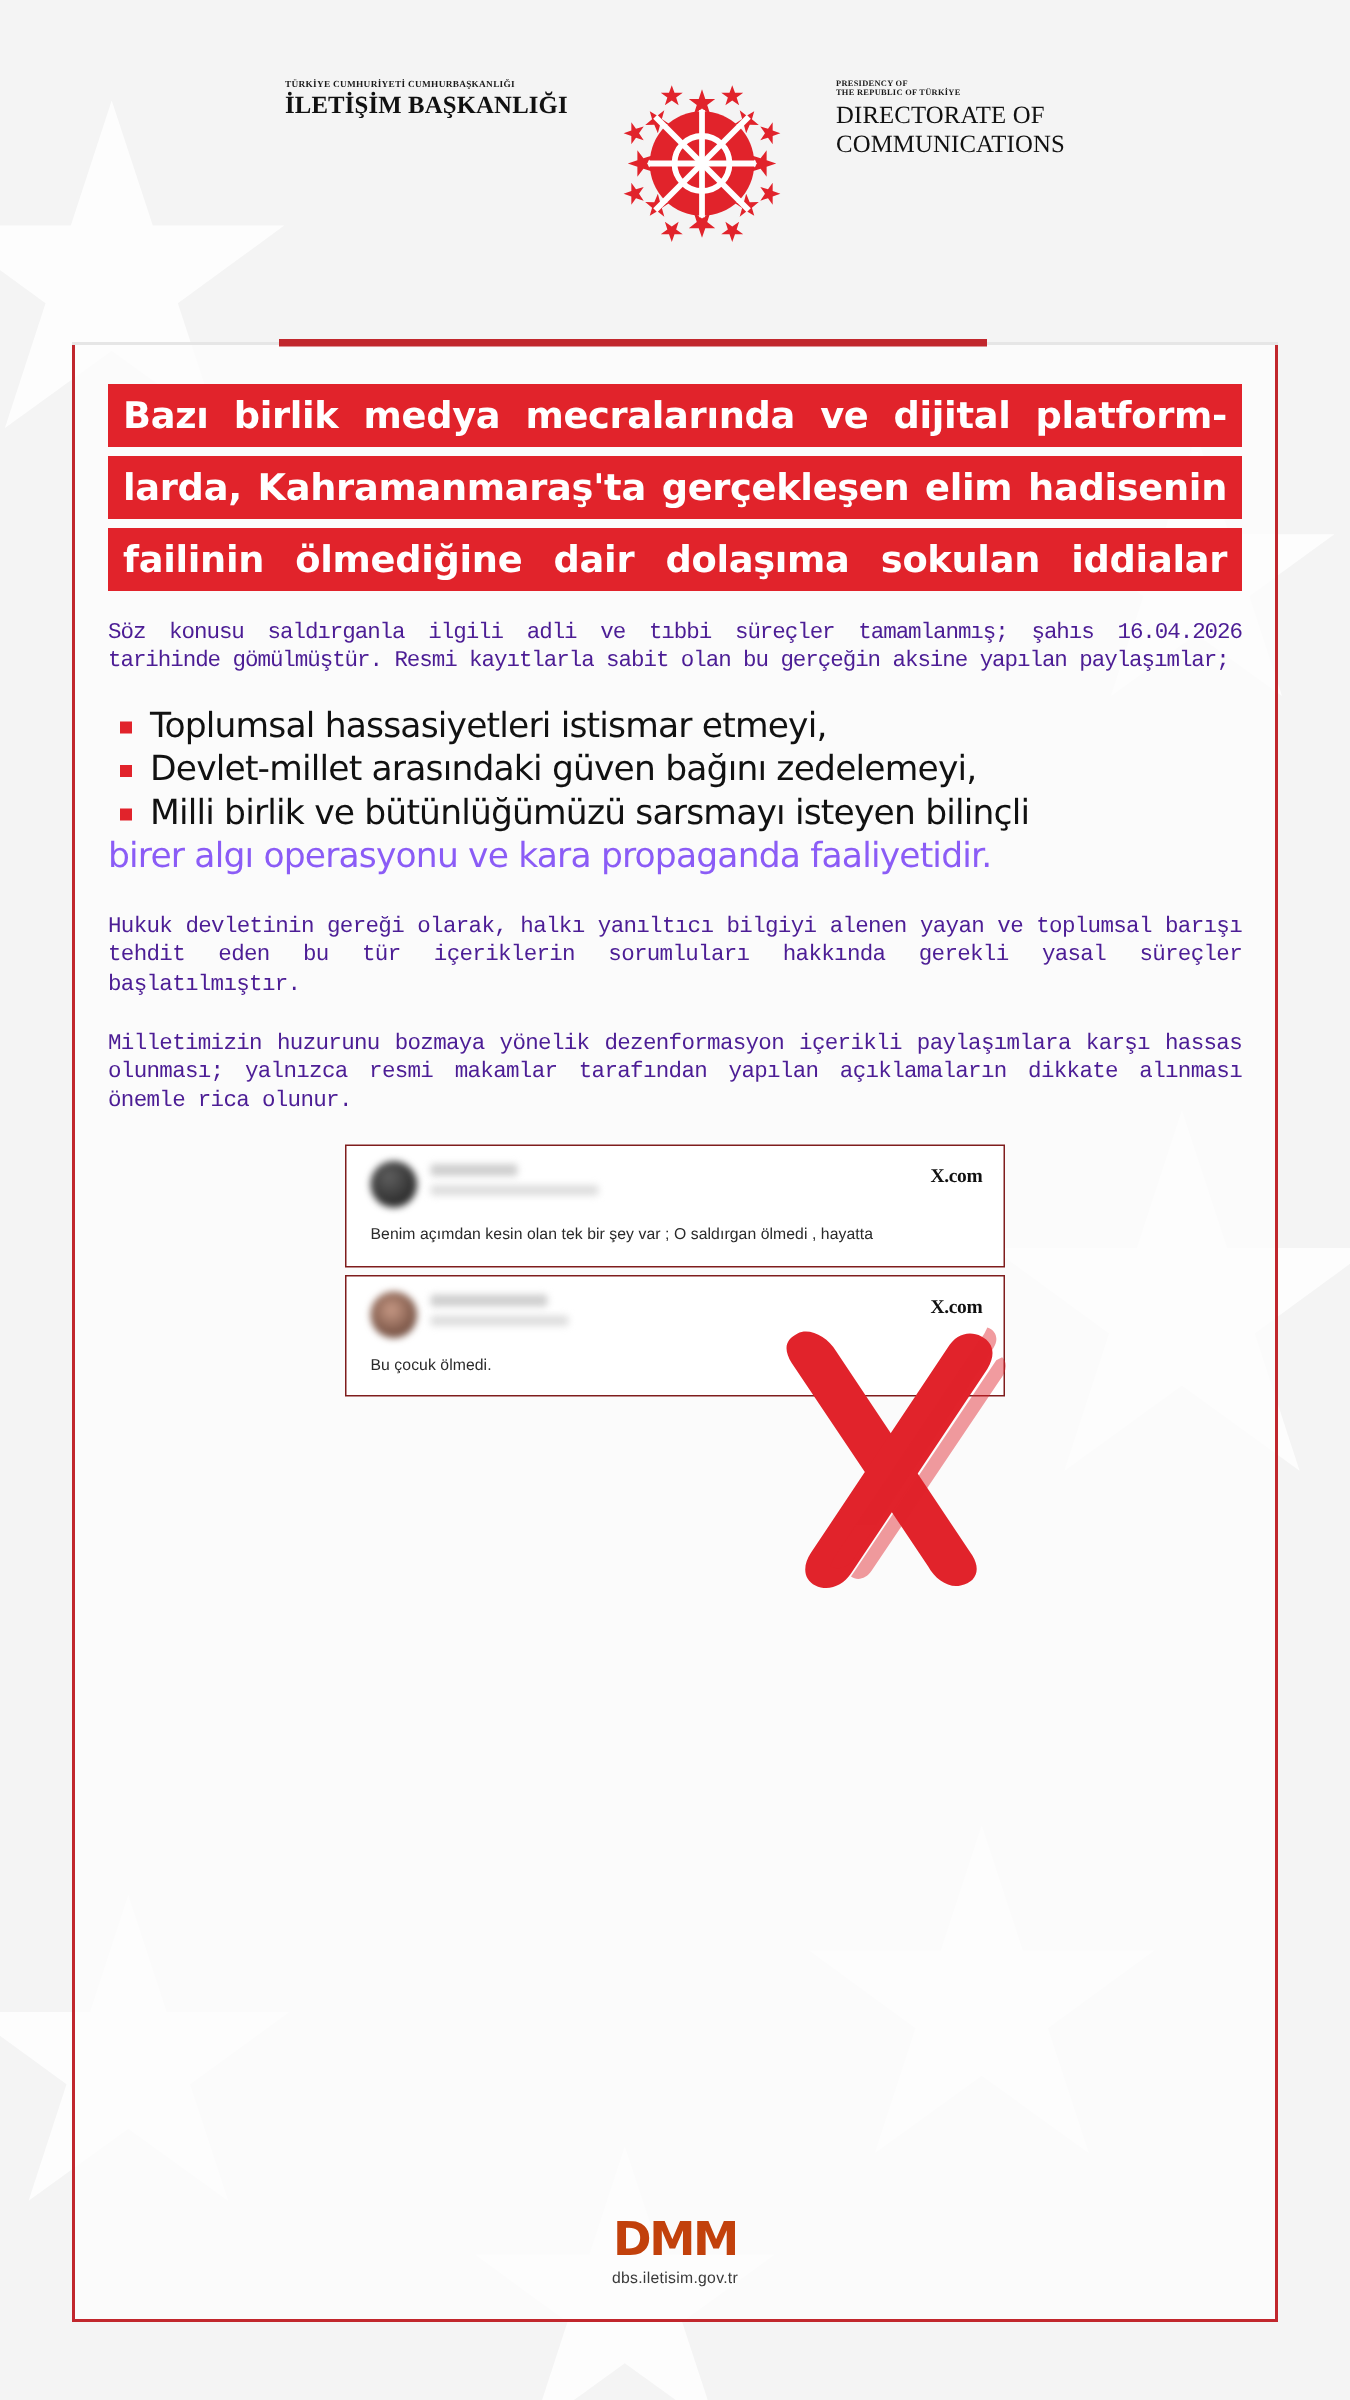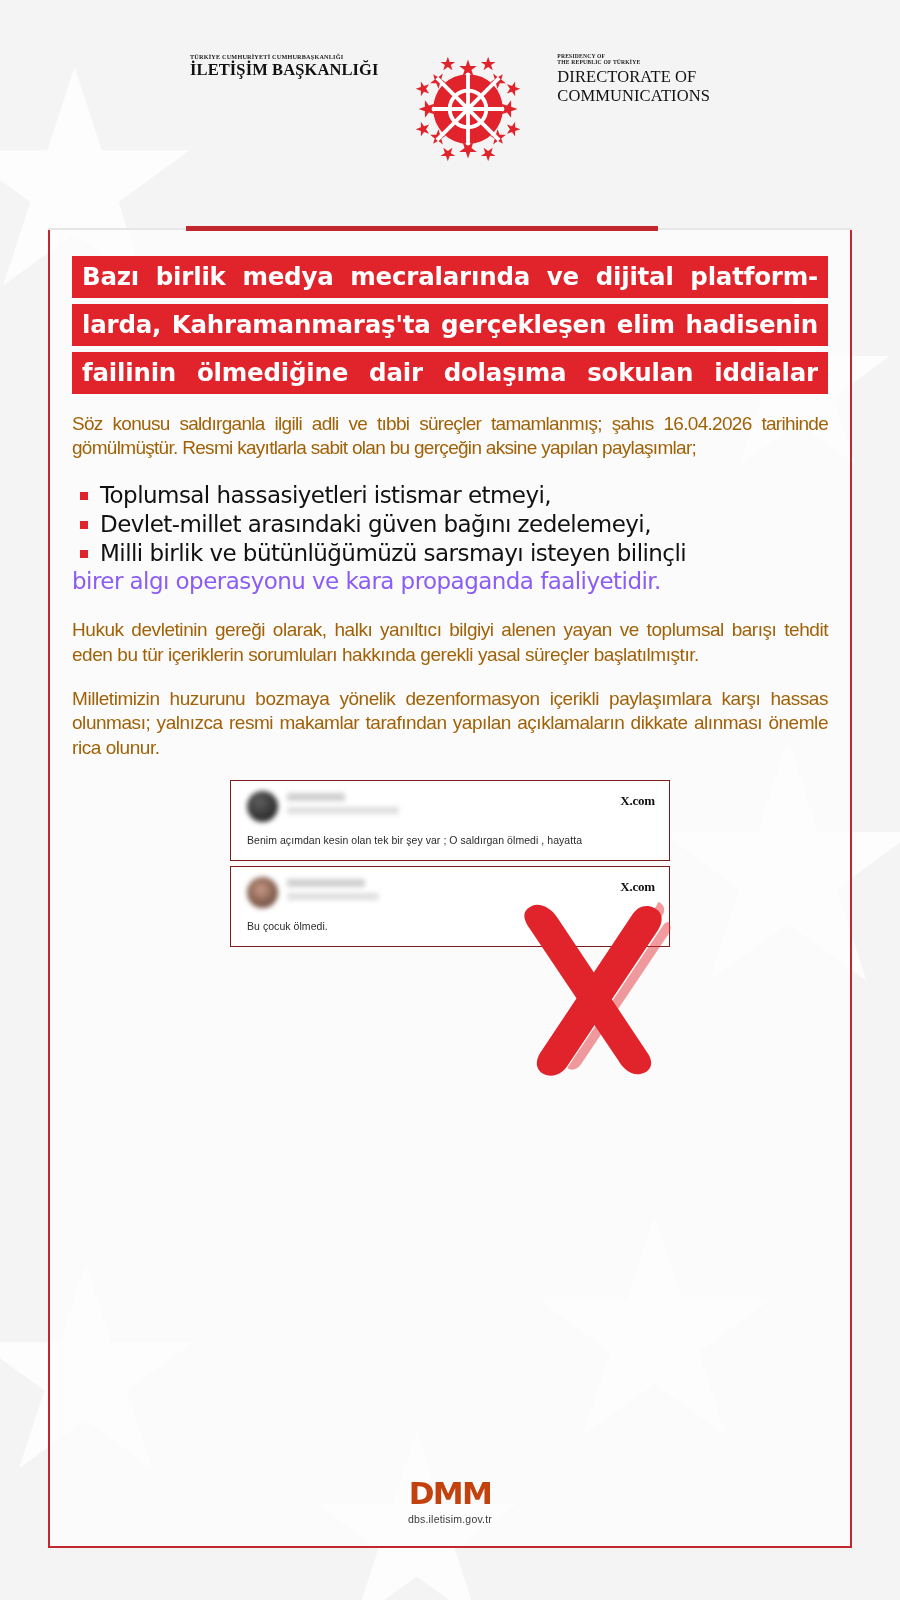--- a/index.html
+++ b/index.html
@@ -158,24 +158,24 @@
     white-space: nowrap;
   }
   .headline-line.last {
     display: inline-block;
     text-align-last: left;
     padding-right: 14px;
   }
 
   
   .para {
-    font-family: Liberation Sans, sans-serif;
-    font-size: 19px;
+    font-family: Liberation Mono, monospace;
+    font-size: 15px;
     line-height: 1.28;
-    color: #a16207;
+    color: #4c1d95;
     text-align: justify;
     margin: 0 0 20px 0;
     letter-spacing: -0.45px;
   }
   .para.tight { letter-spacing: -0.7px; }
 
   .bullets {
     list-style: none;
     margin: 0 0 0 0;
     padding: 0;

